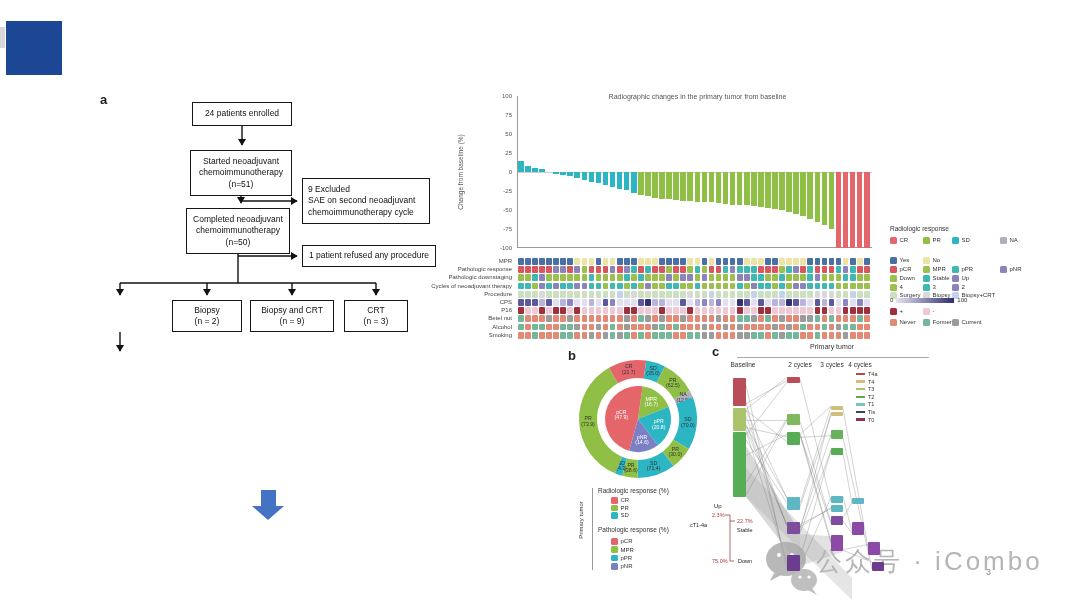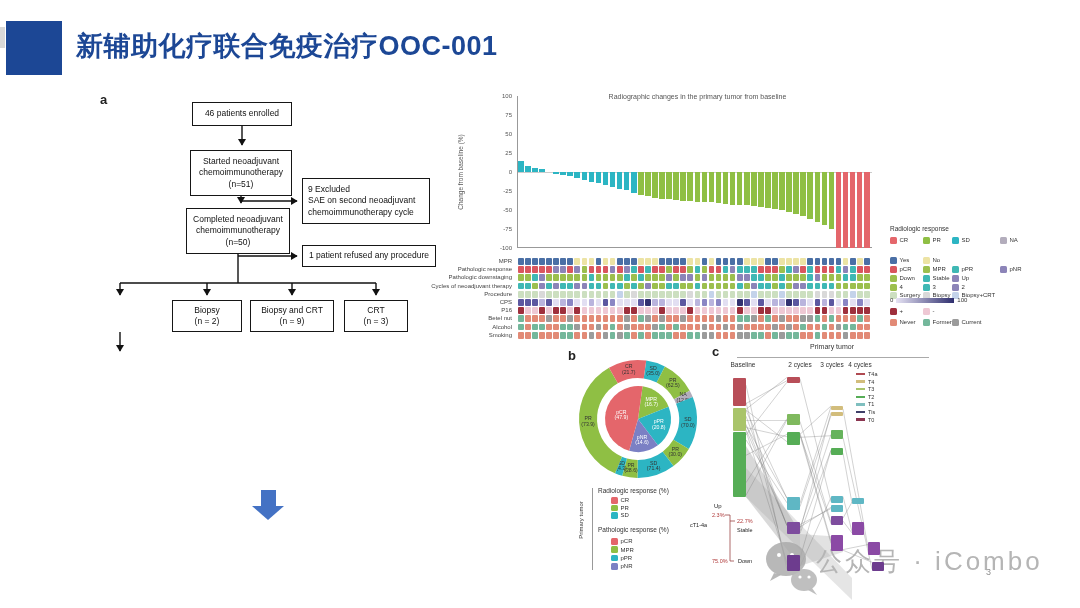--- a/index.html
+++ b/index.html
@@ -35,21 +35,20 @@
   .gradbar{display:inline-block;width:58px;height:5px;margin:0 3px}
   svg{position:absolute;overflow:visible}
 </style>
 </head>
 <body>
 
 <div id="slide">
 
   <div class="accent"></div>
   <div class="sliver"></div>
-  <h1 id="title">新辅助化疗联合免疫治疗OOC-001</h1>
 
   <div class="plabel" style="left:100px;top:92px">a</div>
 
   <svg style="left:0;top:0" width="1080" height="608">
     <defs>
       <marker id="ah" markerWidth="6" markerHeight="6" refX="4.5" refY="3" orient="auto">
         <path d="M0,0 L5,3 L0,6 Z" fill="#111"></path>
       </marker>
     </defs>
     <g stroke="#111" stroke-width="1.4" fill="none">
@@ -60,21 +59,21 @@
       <line x1="238" y1="256" x2="297" y2="256" marker-end="url(#ah)"></line>
       <line x1="120" y1="283" x2="376" y2="283"></line>
       <line x1="120" y1="283" x2="120" y2="295" marker-end="url(#ah)"></line>
       <line x1="207" y1="283" x2="207" y2="295" marker-end="url(#ah)"></line>
       <line x1="292" y1="283" x2="292" y2="295" marker-end="url(#ah)"></line>
       <line x1="376" y1="283" x2="376" y2="295" marker-end="url(#ah)"></line>
       <line x1="120" y1="332" x2="120" y2="351" marker-end="url(#ah)"></line>
     </g>
   </svg>
 
-  <div class="fbox" style="left:192px;top:102px;width:100px;height:24px">46 patients enrolled</div>
+  <div class="fbox" style="left:192px;top:102px;width:100px;height:24px">24 patients enrolled</div>
   <div class="fbox" style="left:190px;top:150px;width:102px;height:46px">Started neoadjuvant
 chemoimmunotherapy
 (n=51)</div>
   <div class="fbox lft" style="left:302px;top:178px;width:128px;height:46px">9 Excluded
    SAE on second neoadjuvant
    chemoimmunotherapy cycle</div>
   <div class="fbox" style="left:186px;top:208px;width:104px;height:46px">Completed neoadjuvant
 chemoimmunotherapy
 (n=50)</div>
   <div class="fbox" style="left:302px;top:245px;width:134px;height:22px">1 patient refused any procedure</div>

